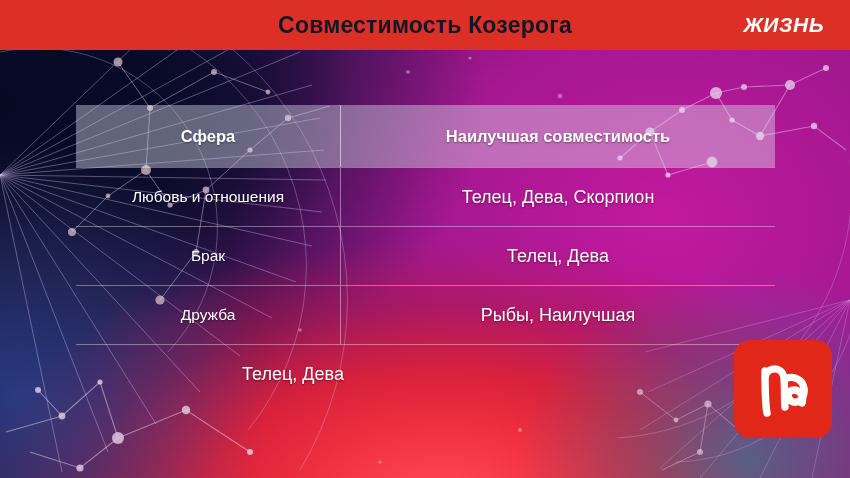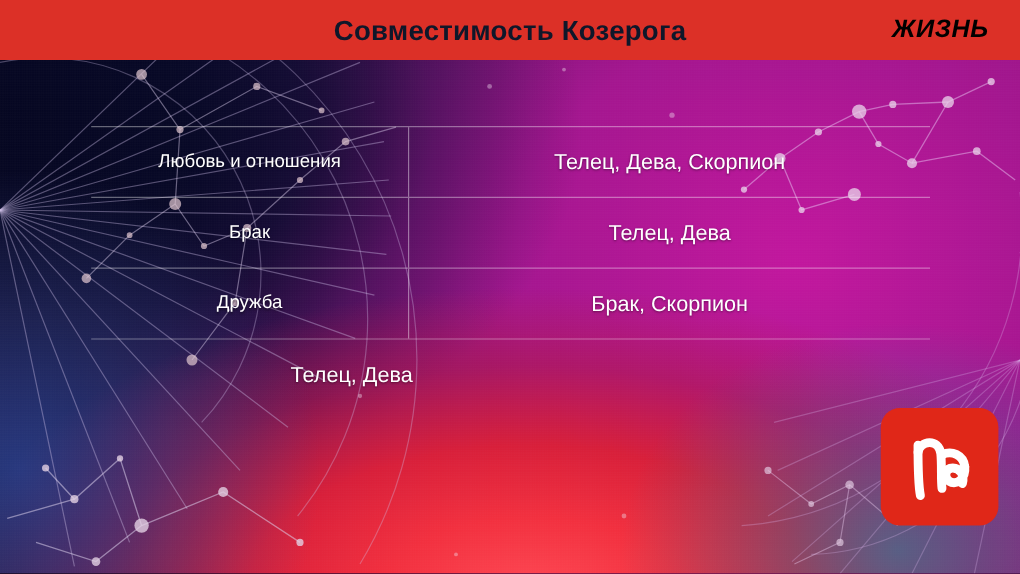--- a/index.html
+++ b/index.html
@@ -77,21 +77,21 @@
     text-align: center;
     color: #0f172a;
     font-size: 23px;
     font-weight: bold;
     letter-spacing: .2px;
   }
   .brand {
     position: absolute;
     right: 26px;
     top: 13px;
-    color: #000000;
+    color: #ffffff;
     font-size: 21px;
     font-weight: bold;
     font-style: italic;
     letter-spacing: .5px;
   }
 
   
   .table {
     position: absolute;
     left: 76px;
@@ -291,34 +291,38 @@
 
   <div class="bg-layer bg-noise"></div>
 
   <div class="topbar">
     <div class="topbar-title">Совместимость Козерога</div>
     <div class="brand">ЖИЗНЬ</div>
   </div>
 
   <div class="table">
 
+    <div class="trow head">
+      <div class="cell left">Сфера</div>
+      <div class="cell right">Наилучшая совместимость</div>
+    </div>
 
     <div class="trow body">
       <div class="cell left">Любовь и отношения</div>
       <div class="cell right">Телец, Дева, Скорпион</div>
     </div>
 
     <div class="trow body">
       <div class="cell left">Брак</div>
       <div class="cell right">Телец, Дева</div>
     </div>
 
     <div class="trow body">
       <div class="cell left">Дружба</div>
-      <div class="cell right">Брак, Скорпион</div>
+      <div class="cell right">Рыбы, Наилучшая</div>
     </div>
 
     <div class="trow body">
       <div class="cell right">Телец, Дева</div>
     </div>
 
   </div>
 
   <div class="badge">
     <svg width="68" height="68" viewBox="0 0 68 68">

